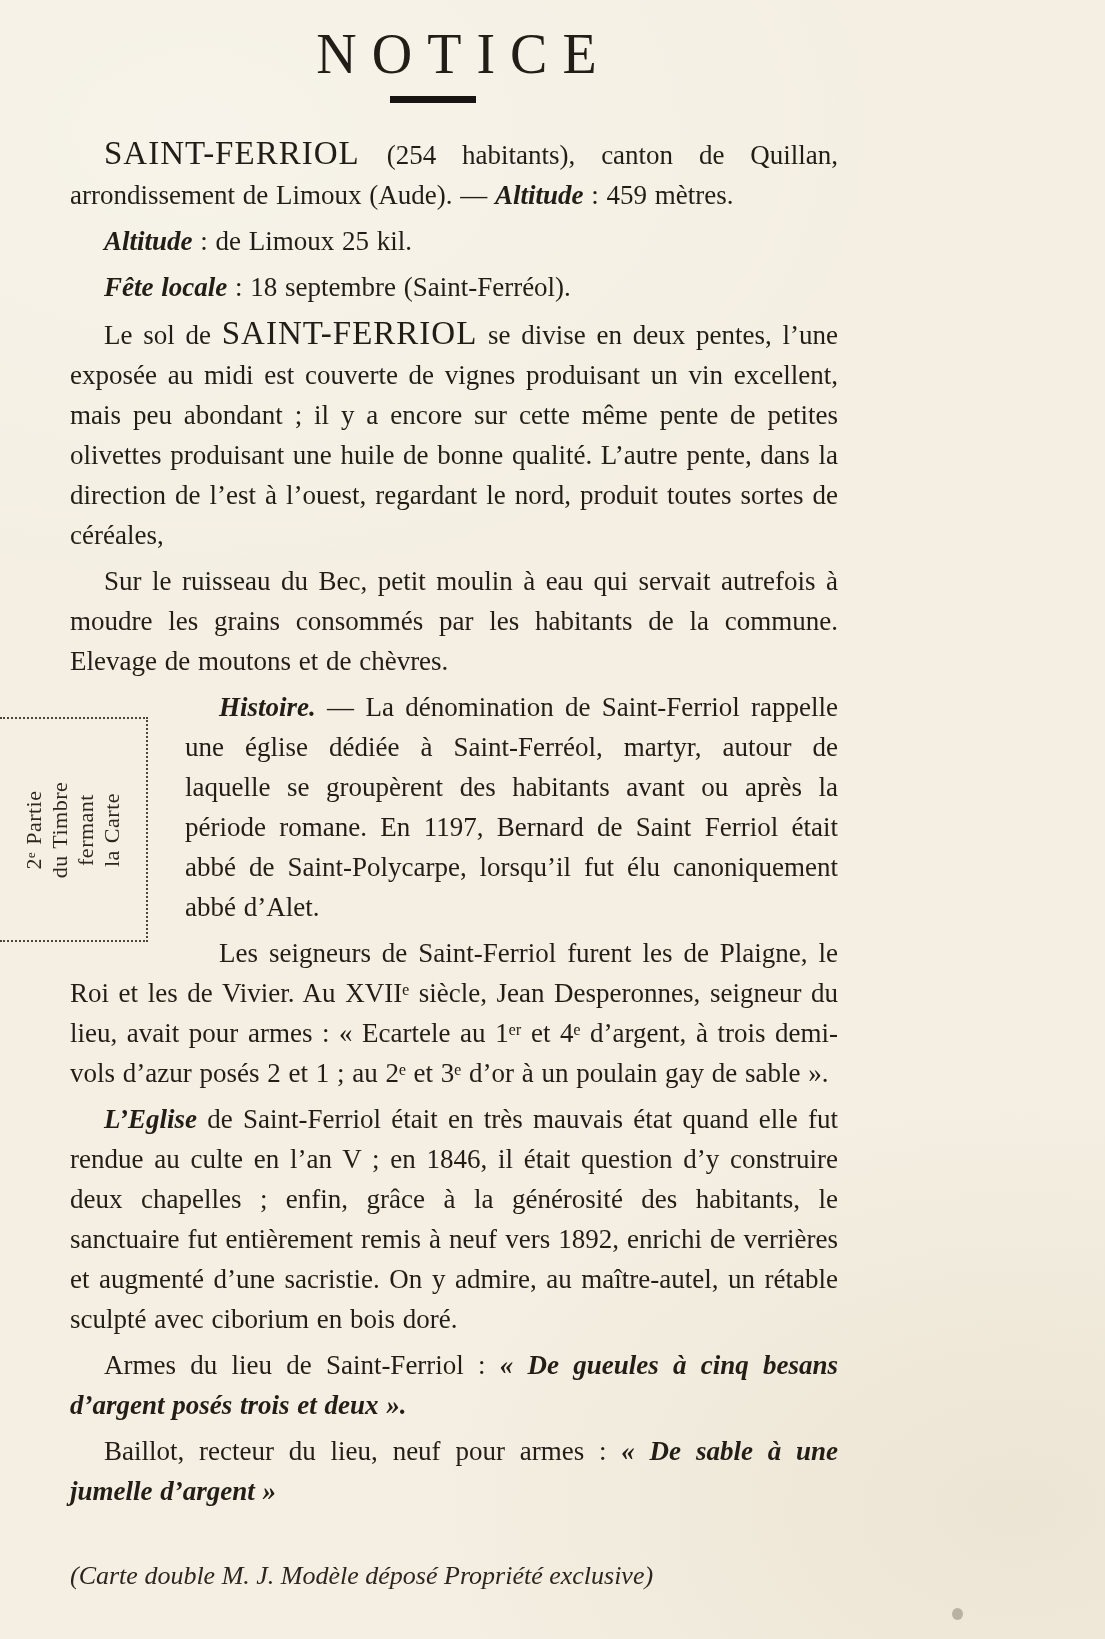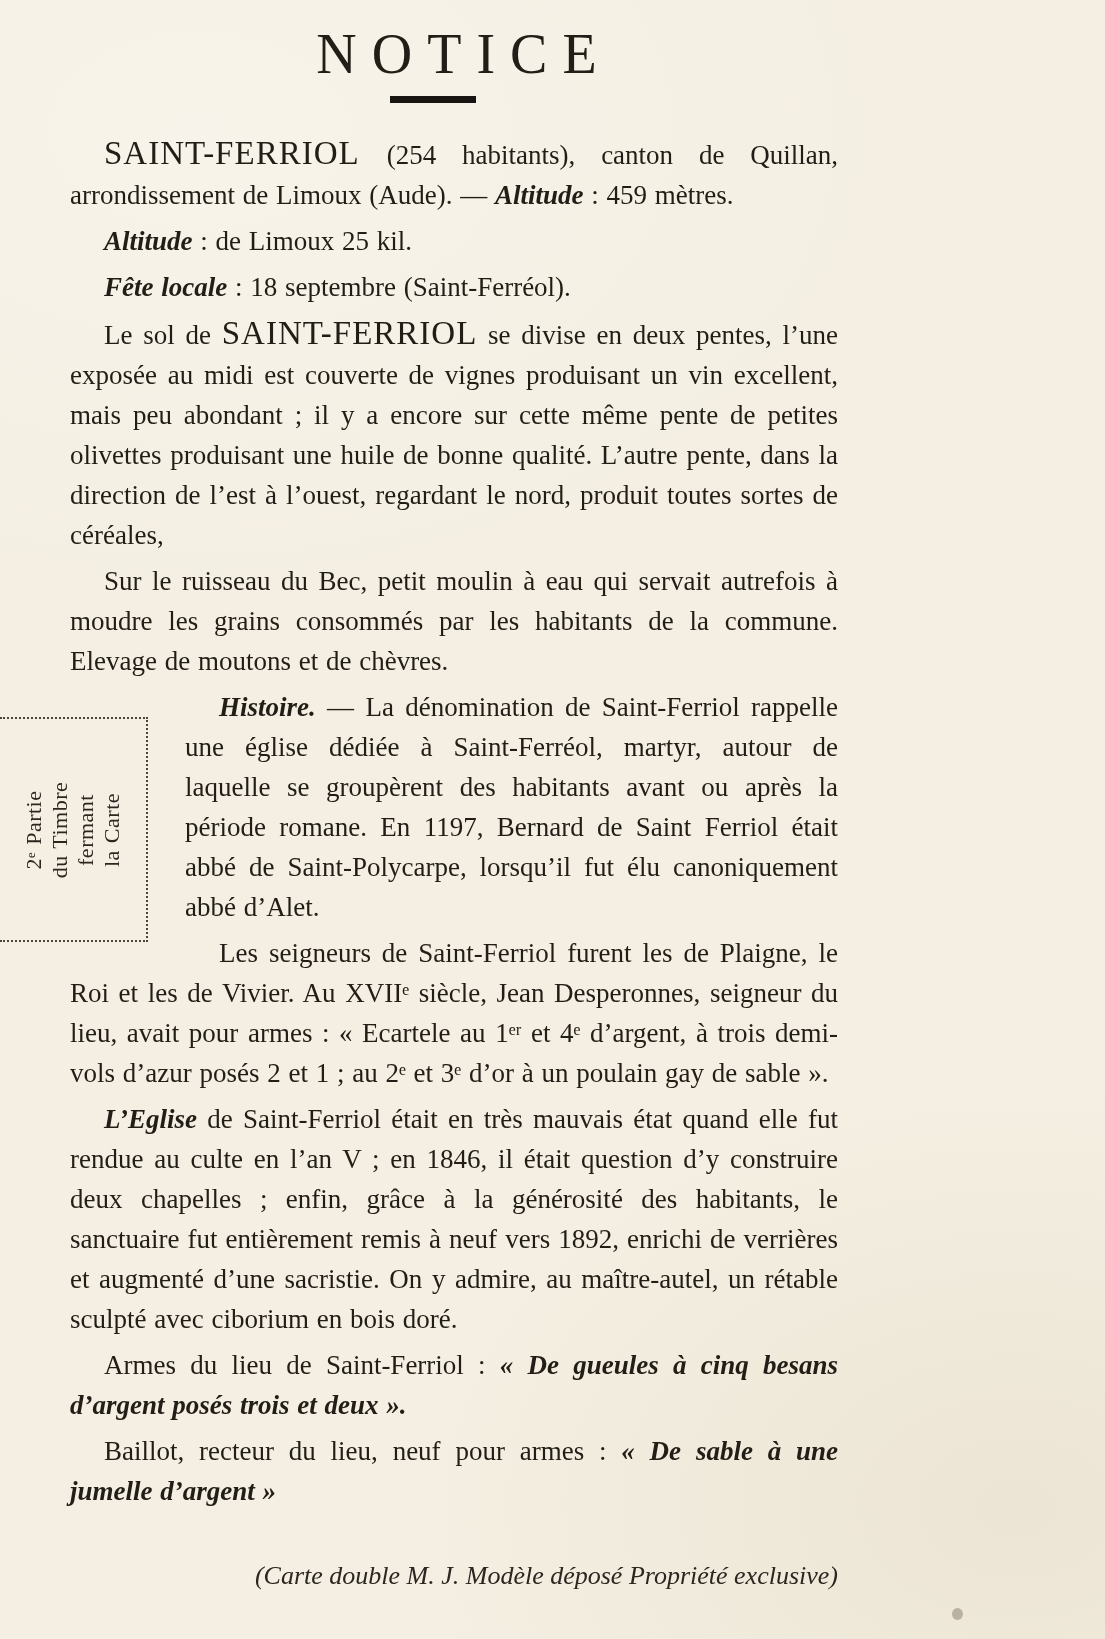--- a/index.html
+++ b/index.html
@@ -53,21 +53,21 @@
   .stamp-rot{
     display:block;position:absolute;left:50%;top:50%;
     width:180px;
     transform:translate(-50%,-50%) rotate(-90deg);
     text-align:center;text-indent:0;
     font-size:22px;line-height:26px;color:#2b2620;
     letter-spacing:.5px;white-space:nowrap;
   }
   .stamp-rot span{display:block;}
   p.caption{
-    margin:48px 75px 16px 70px;text-align:right;
+    margin:48px 75px 16px 70px;text-align:left;
     font-style:italic;font-size:26px;line-height:34px;
     text-indent:0;color:#2b2620;
   }
   .speck{
     position:absolute;left:952px;top:1608px;width:11px;height:12px;
     border-radius:50%;background:rgba(120,112,98,.45);
   }
 </style>
 </head>
 <body>

